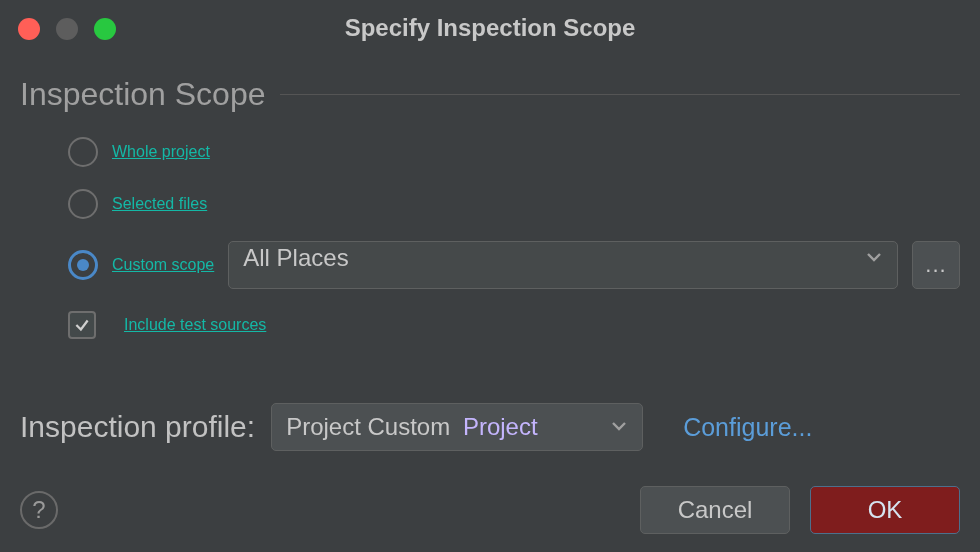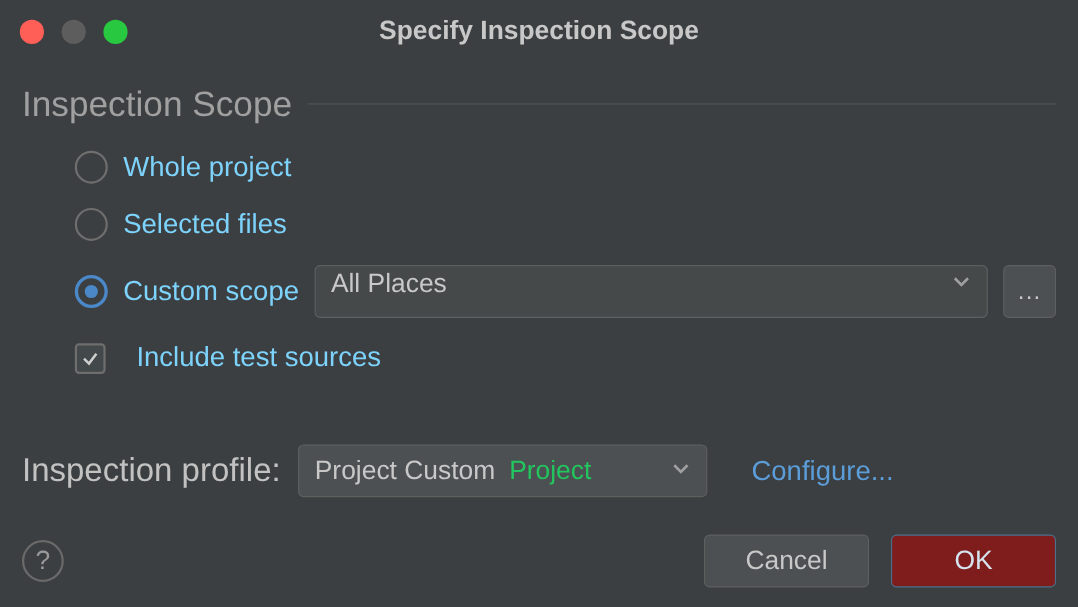--- a/index.html
+++ b/index.html
@@ -75,22 +75,23 @@
   .radio.selected {
     border: 3px solid #4a88c7;
   }
   .radio.selected::after {
     content: "";
     width: 12px; height: 12px;
     border-radius: 50%;
     background: #4a88c7;
   }
   .opt-label {
-    color: #7dd3fc;
-    font-size: 25px;
+    color: #14b8a6;
+    font-size: 16px;
+    text-decoration: underline;
   }
   .custom-row {
     display: flex;
     align-items: center;
     gap: 14px;
     width: 100%;
   }
   .combo {
     flex: 1;
     height: 48px;
@@ -151,21 +152,21 @@
     border: 1px solid #5e6060;
     border-radius: 5px;
     display: flex;
     align-items: center;
     padding: 0 14px;
     gap: 10px;
     min-width: 372px;
     justify-content: space-between;
   }
   .profile-combo .main { color: #c8c8c8; }
-  .profile-combo .sub { color: #22c55e; margin-left: 6px;}
+  .profile-combo .sub { color: #c4b5fd; margin-left: 6px;}
   .configure-link {
     color: #5b9dd9;
     font-size: 25px;
     margin-left: 24px;
   }
   .footer {
     position: absolute;
     bottom: 18px;
     left: 20px;
     right: 20px;

